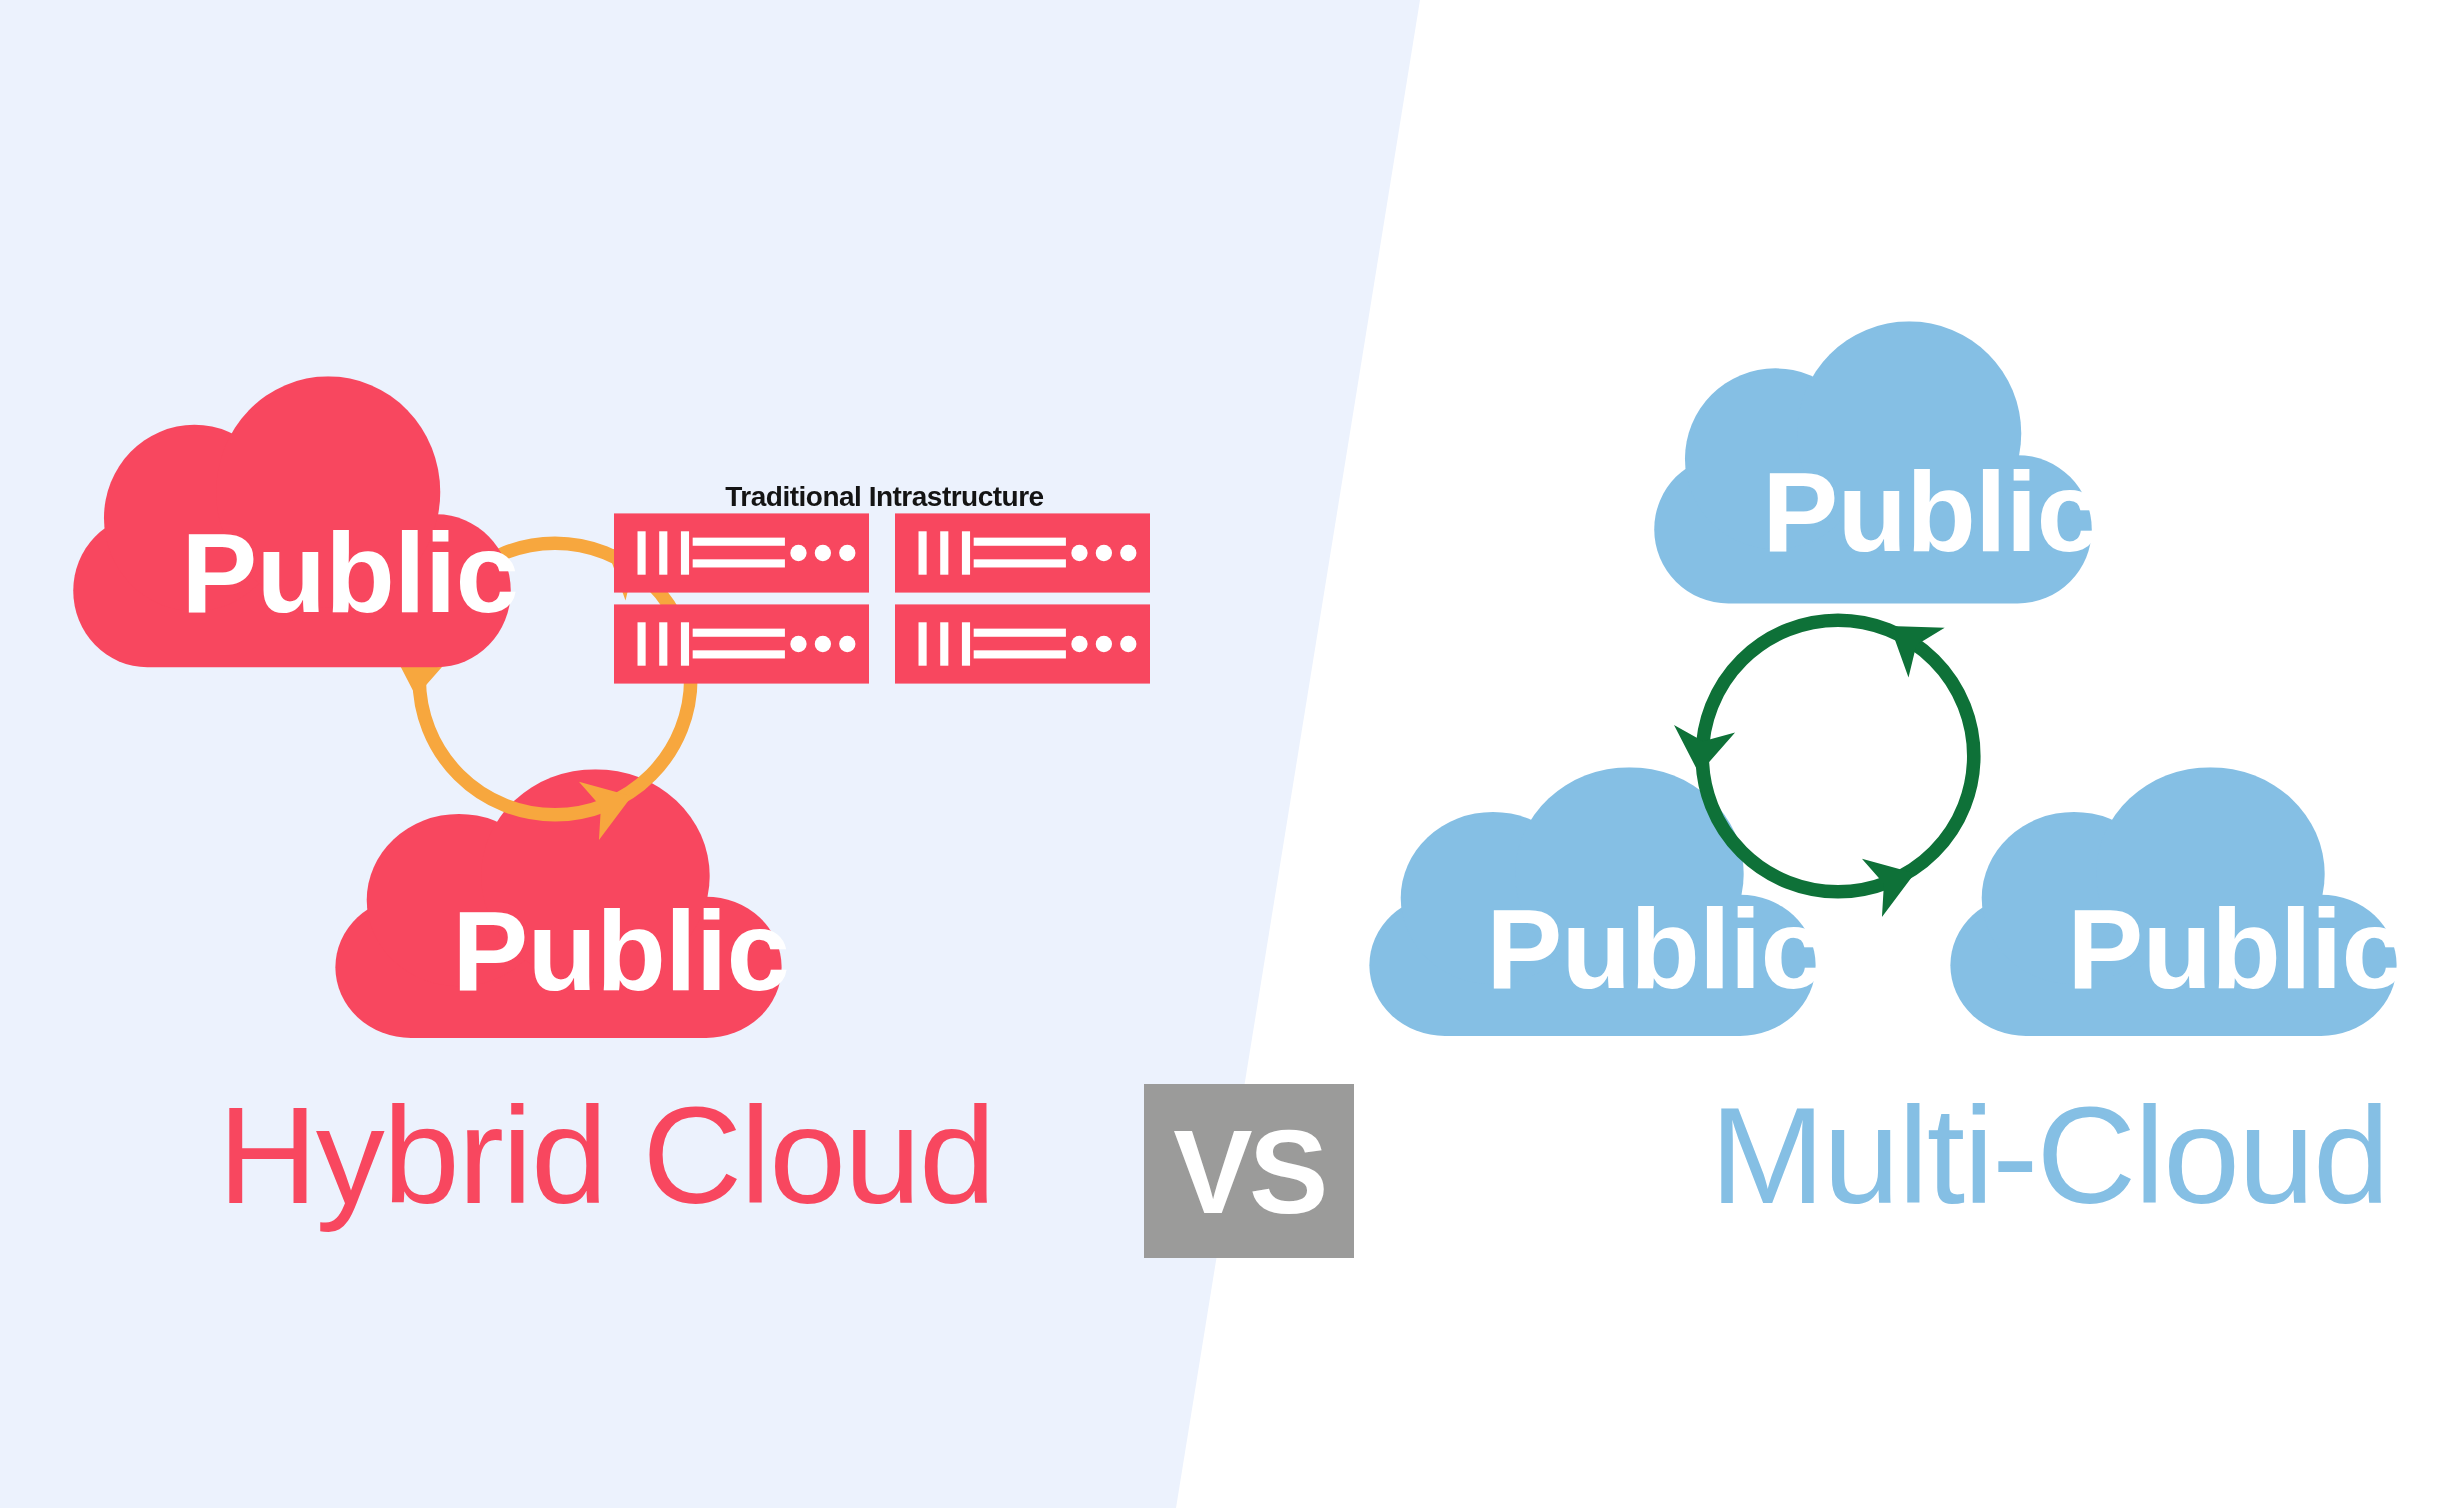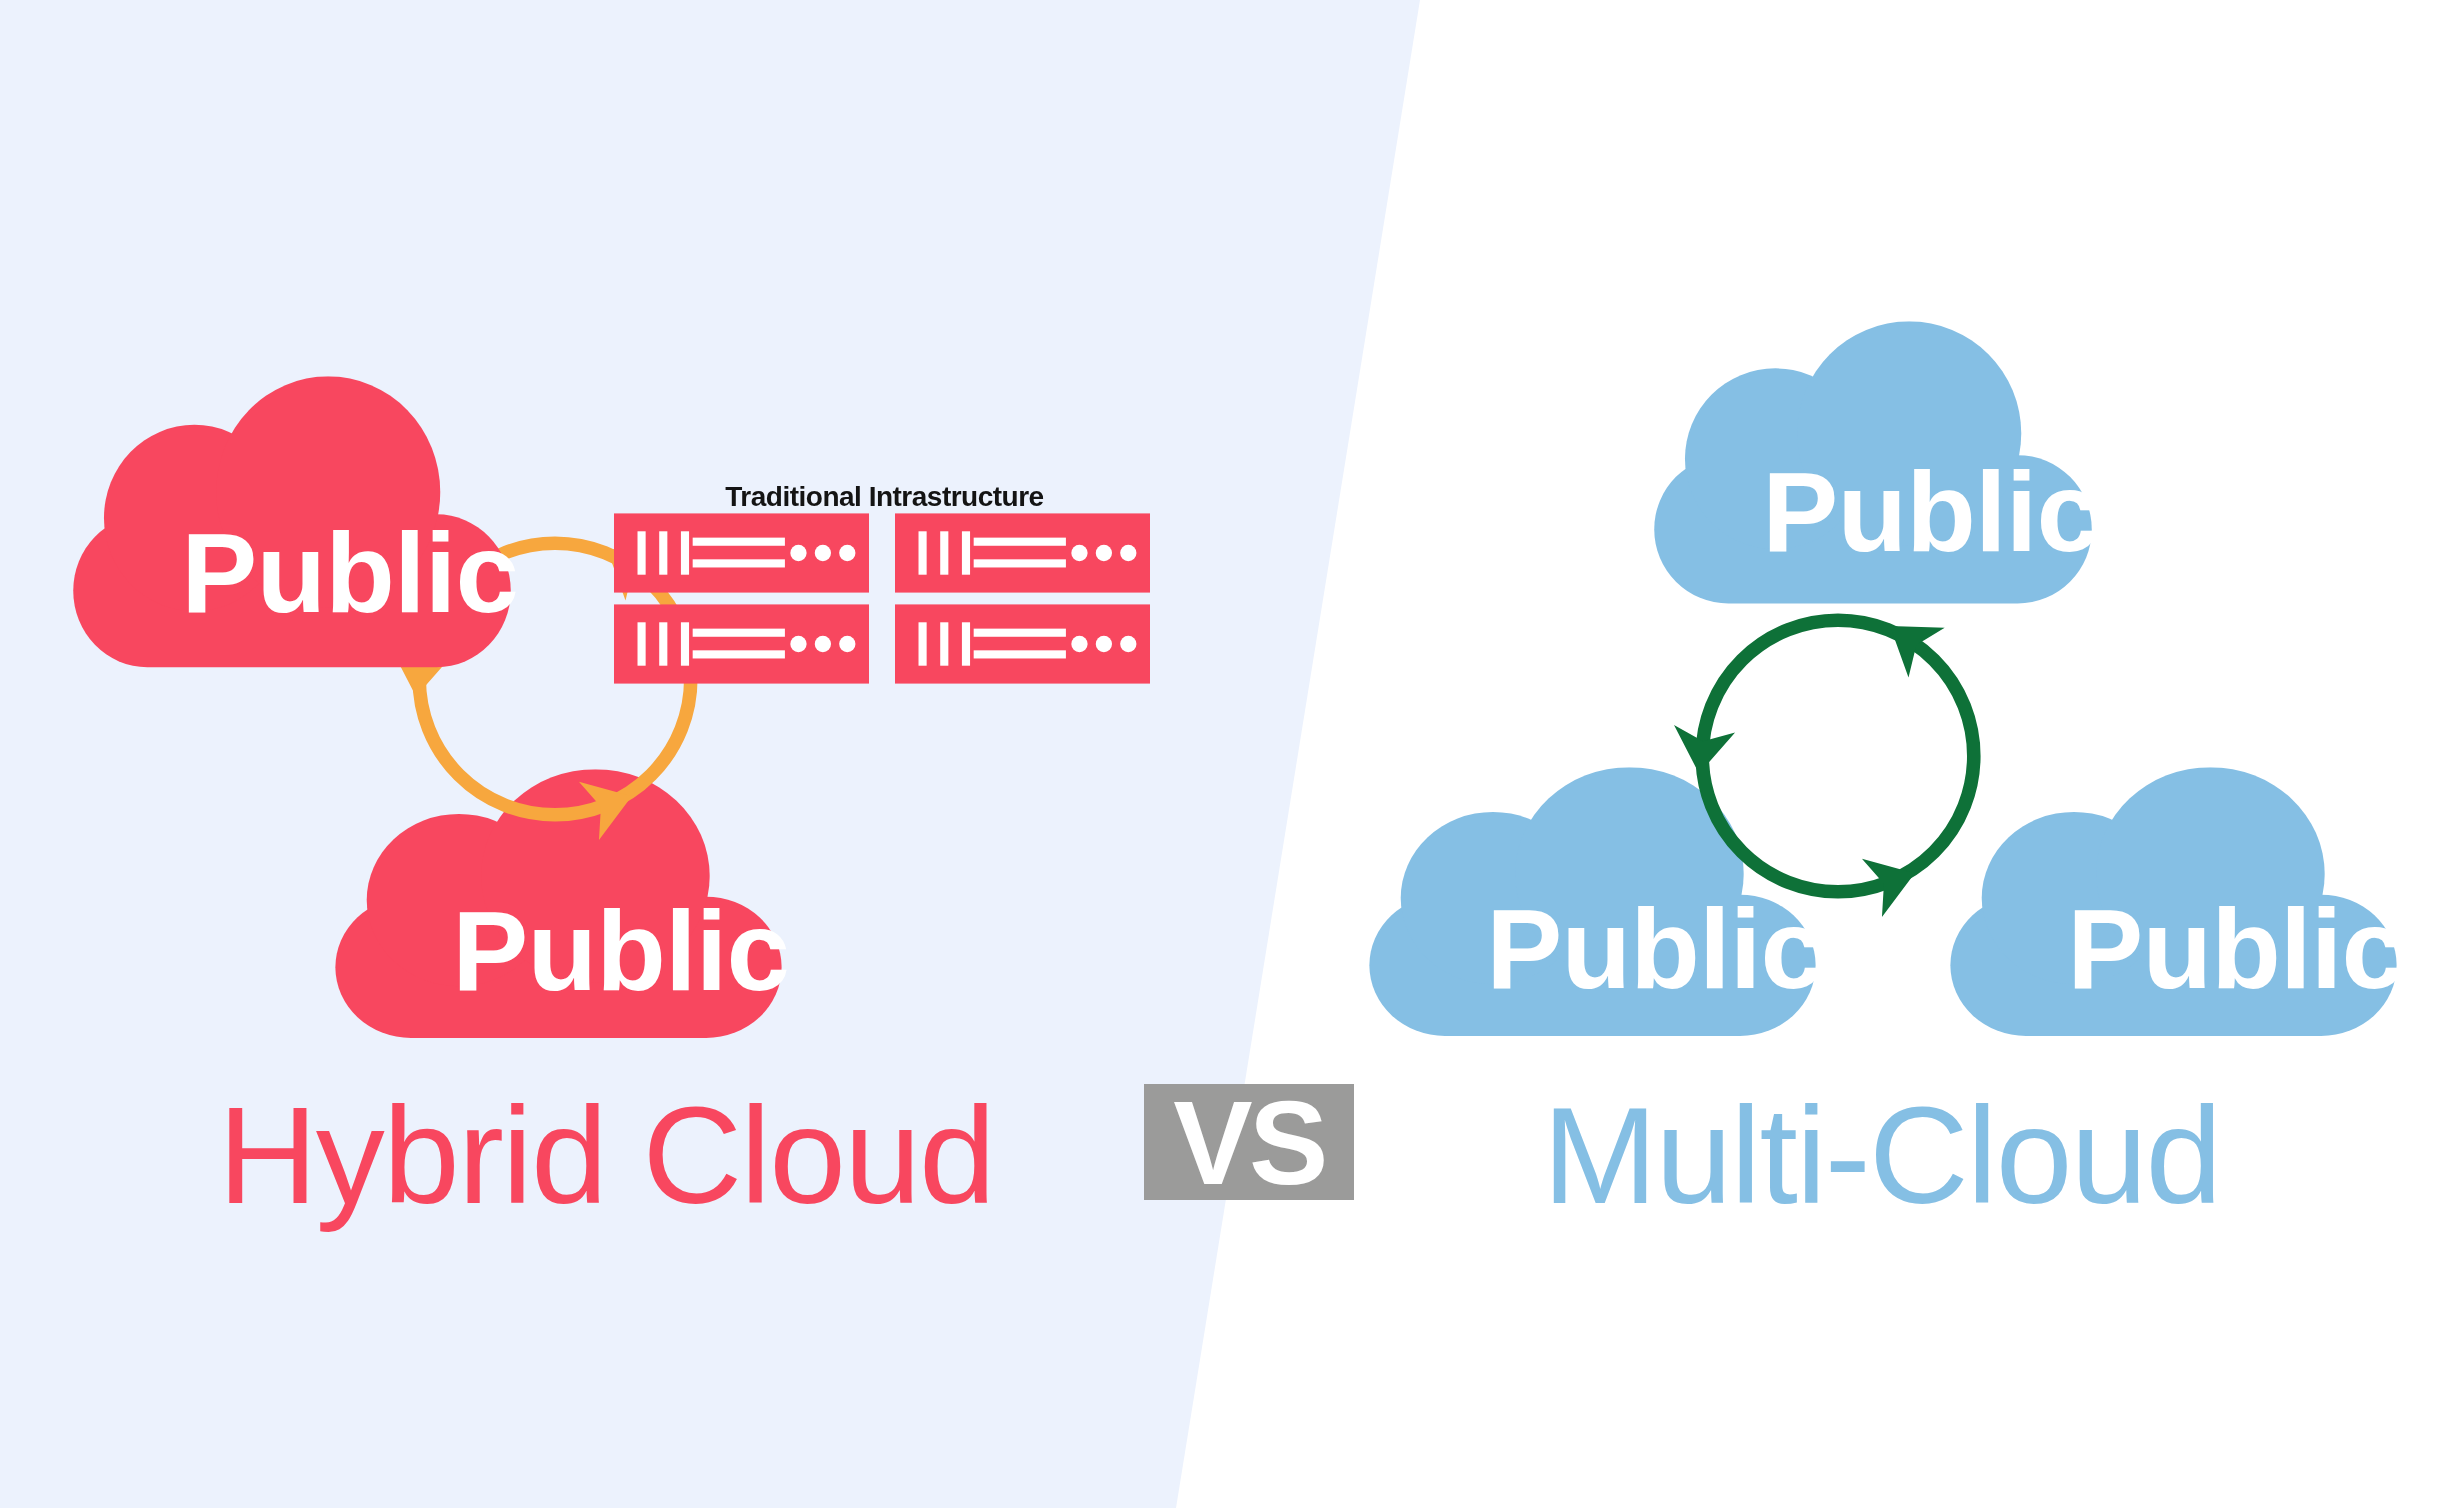--- a/index.html
+++ b/index.html
@@ -64,26 +64,26 @@
   .title {
     position: absolute;
     top: 1086px;
     font-weight: normal;
     font-size: 138px;
     line-height: 1;
     letter-spacing: -1.8px;
     text-align: center;
   }
   .title.hybrid { left: 0; width: 1212px; color: var(--pink, #F8475F); }
-  .title.multi  { left: 1375px; width: 1013px; color: var(--cloud_blue, #85BFE4); }
+  .title.multi  { left: 1375px; width: 1013px; color: var(--cloud_blue, #85BFE4); text-align: right; }
 
   .vs-box {
     position: absolute;
     left: 1144px; top: 1084px;
-    width: 210px; height: 116px;
+    width: 210px; height: 174px;
     background: var(--vs_gray, #9B9B9A);
     display: flex;
     align-items: center;
     justify-content: center;
     color: var(--label_white, #FFFFFF);
     font-weight: bold;
     font-size: 119px;
     letter-spacing: -3.6px;
   }
 </style>

